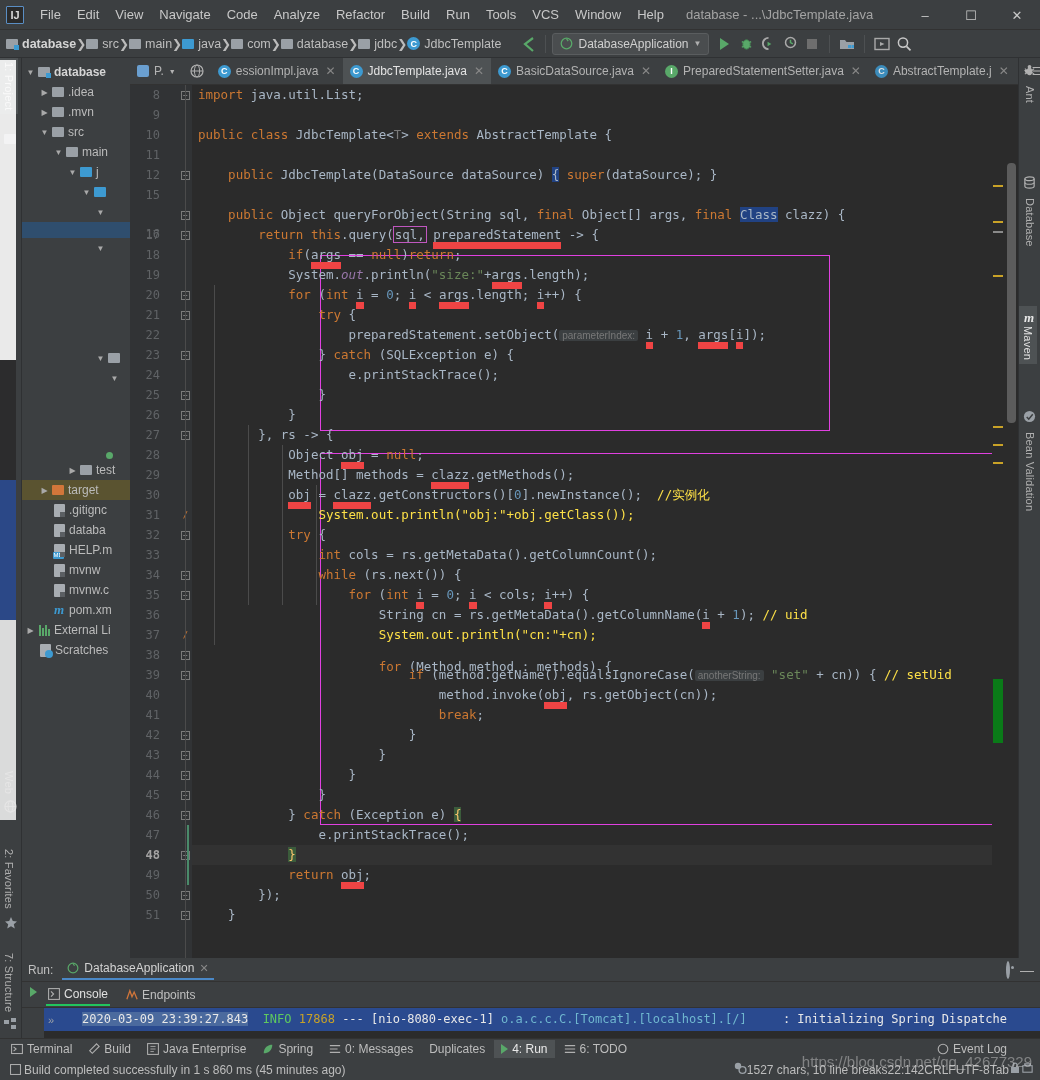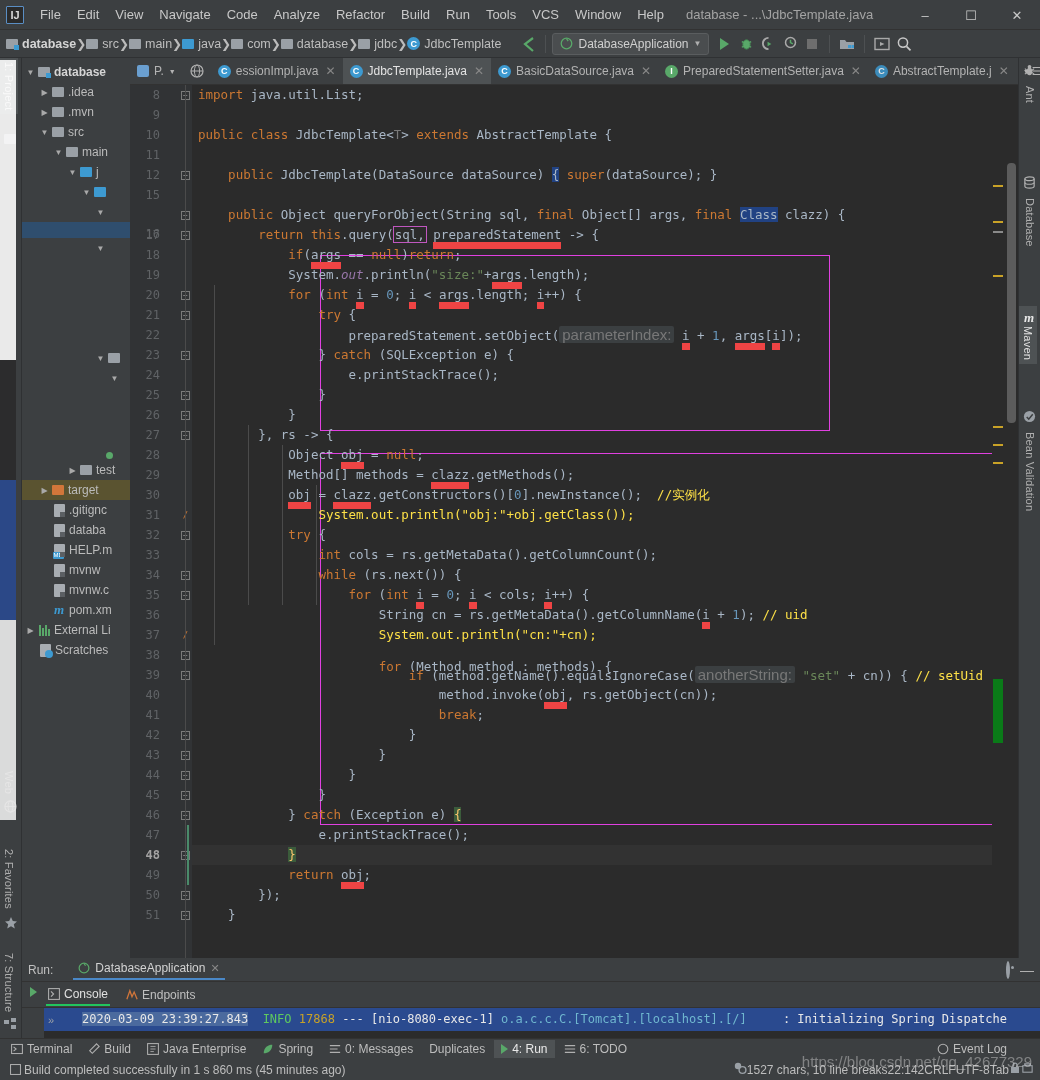--- a/index.html
+++ b/index.html
@@ -187,21 +187,21 @@
   .kw { color: #cc7832; }
   .str { color: #6a8759; }
   .num { color: #6897bb; }
   .cmt { color: #fde047; }
   .sfld { color: #9876aa; font-style: italic; }
   .typ { color: #a9b7c6; }
   .gen { color: #7a7a7a; }
   .ident-u { color: #a9b7c6; border-bottom: 7px solid #ef4444; }
   .hint {
     background: #3b3f41; color: #787878; border-radius: 2px;
-    padding: 0 3px; font-size: 15px; font-family:"Liberation Sans",sans-serif;
+    padding: 0 3px; font-size: 10px; font-family:"Liberation Sans",sans-serif;
   }
   .sel-hl { background: #214283; }
   .box-sql { outline: 1px solid #c057c0; background: #2b2b2b; padding: 0 1px; }
   .brace-hl { background: #3b5c3b; color:#ffc66d; }
   .search-rect {
     position: absolute; border: 1px solid #e040e0; pointer-events: none;
   }
   .indent-guide { position: absolute; width: 1px; background: #4b4b4b; }
 
   
@@ -226,21 +226,21 @@
   }
   .breadcrumb-bar .sep { color: #8a8a8a; font-size: 10px; }
 
   
   .run-panel {
     position: absolute; left: 22px; right: 0; bottom: 42px; height: 80px;
     background: #3c3f41;
   }
   .run-head {
     position: relative; height: 24px; display: flex; align-items: center;
-    border-bottom: 1px solid #323232; padding-left: 6px; gap: 20px;
+    border-bottom: 1px solid #323232; padding-left: 6px; gap: 9px;
   }
   .run-label { font-size: 12px; color: #c0c0c0; }
   .run-tab {
     display: flex; align-items: center; gap: 5px; font-size: 12px;
     color: #d3d3d3; padding: 2px 5px 3px; border-bottom: 2px solid #4a88c7;
   }
   .run-head-right { position: absolute; right: 6px; display: flex; gap: 10px; align-items: center; }
   .cfg-ic { width:13px;height:13px;border-radius:50%;border:2px solid #9aa0a6; position:relative; }
   .cfg-ic::after { content:''; position:absolute; left:3px; top:3px; width:3px;height:3px;background:#9aa0a6;border-radius:50%; }
   .console-tabs {

